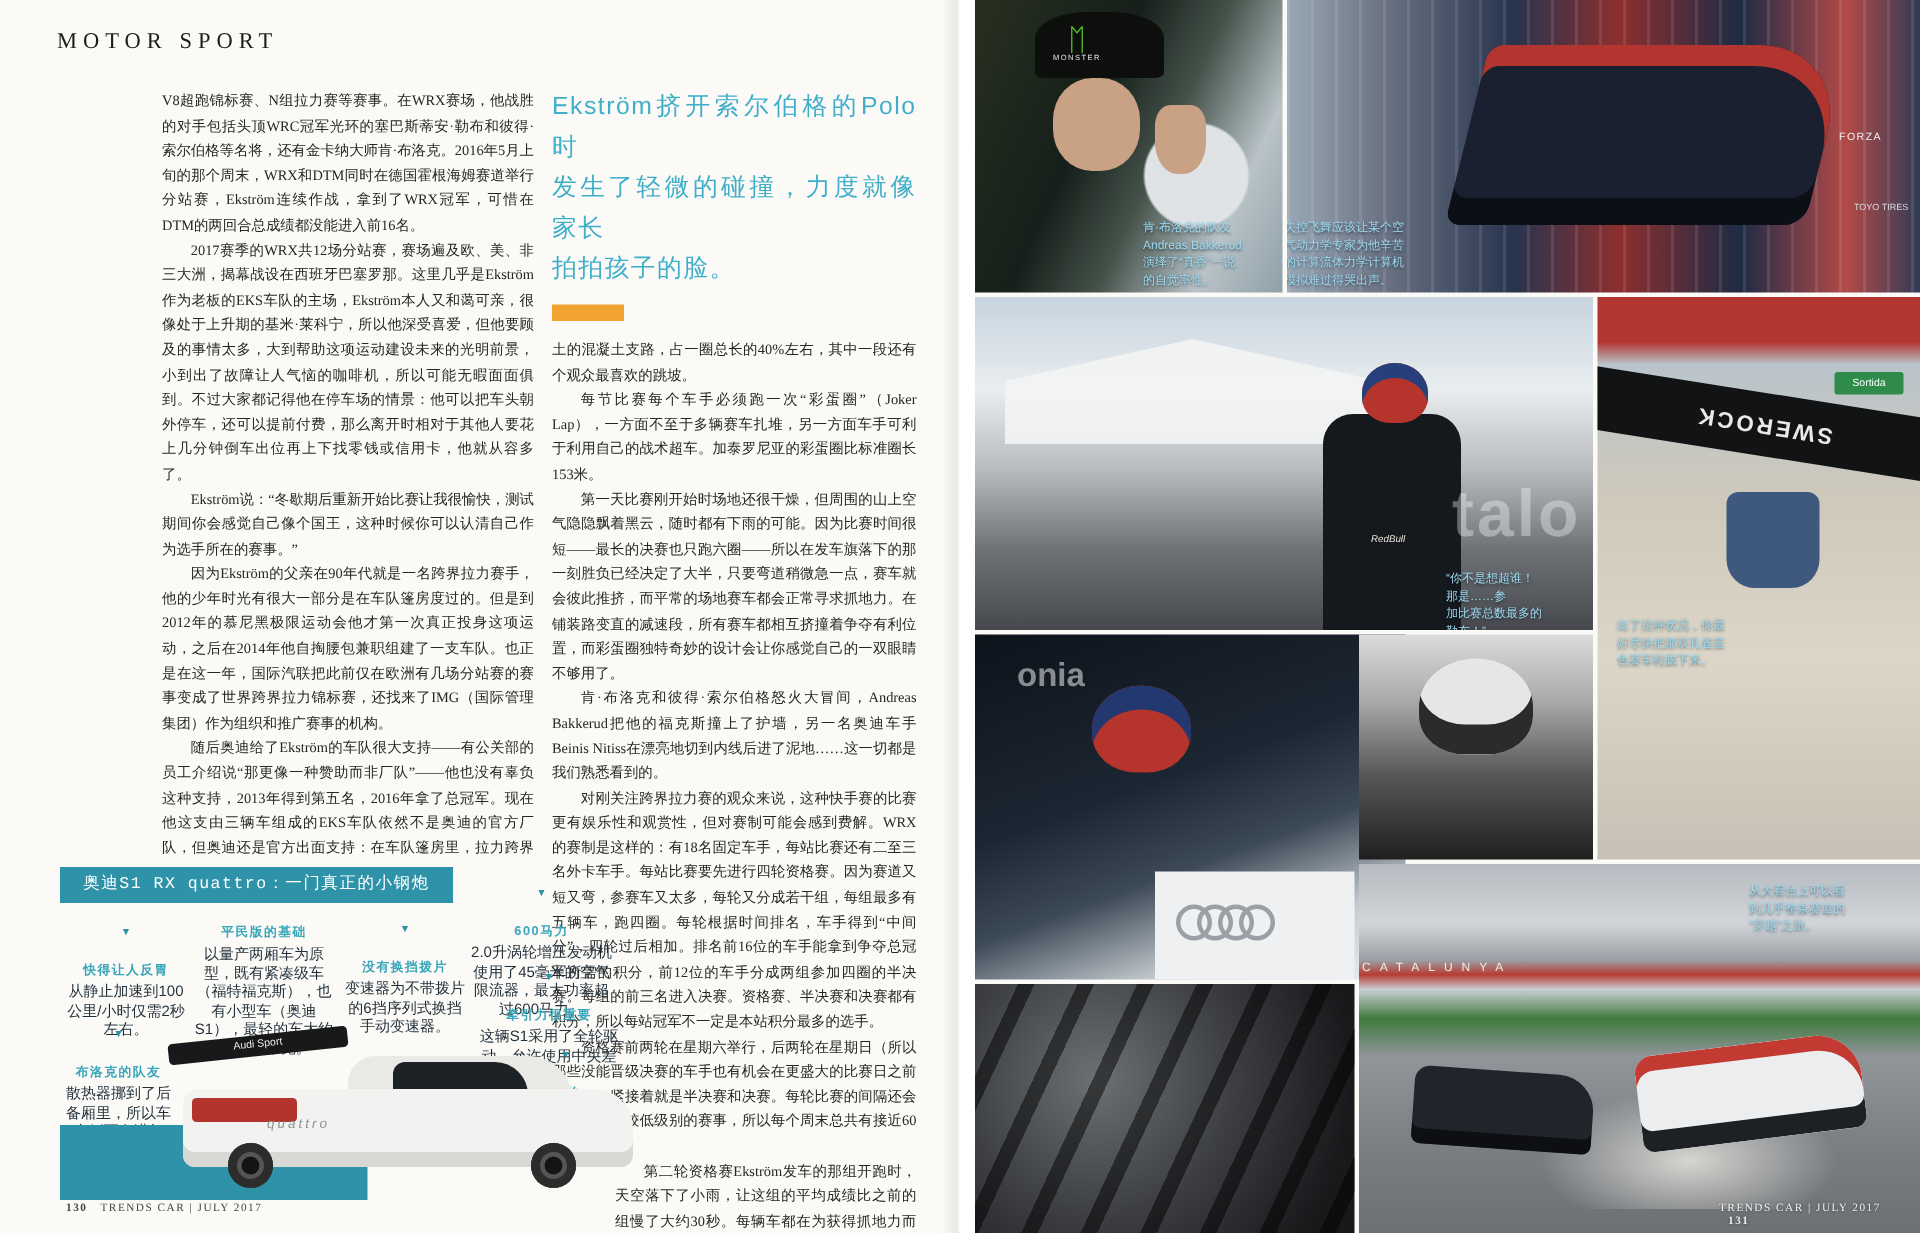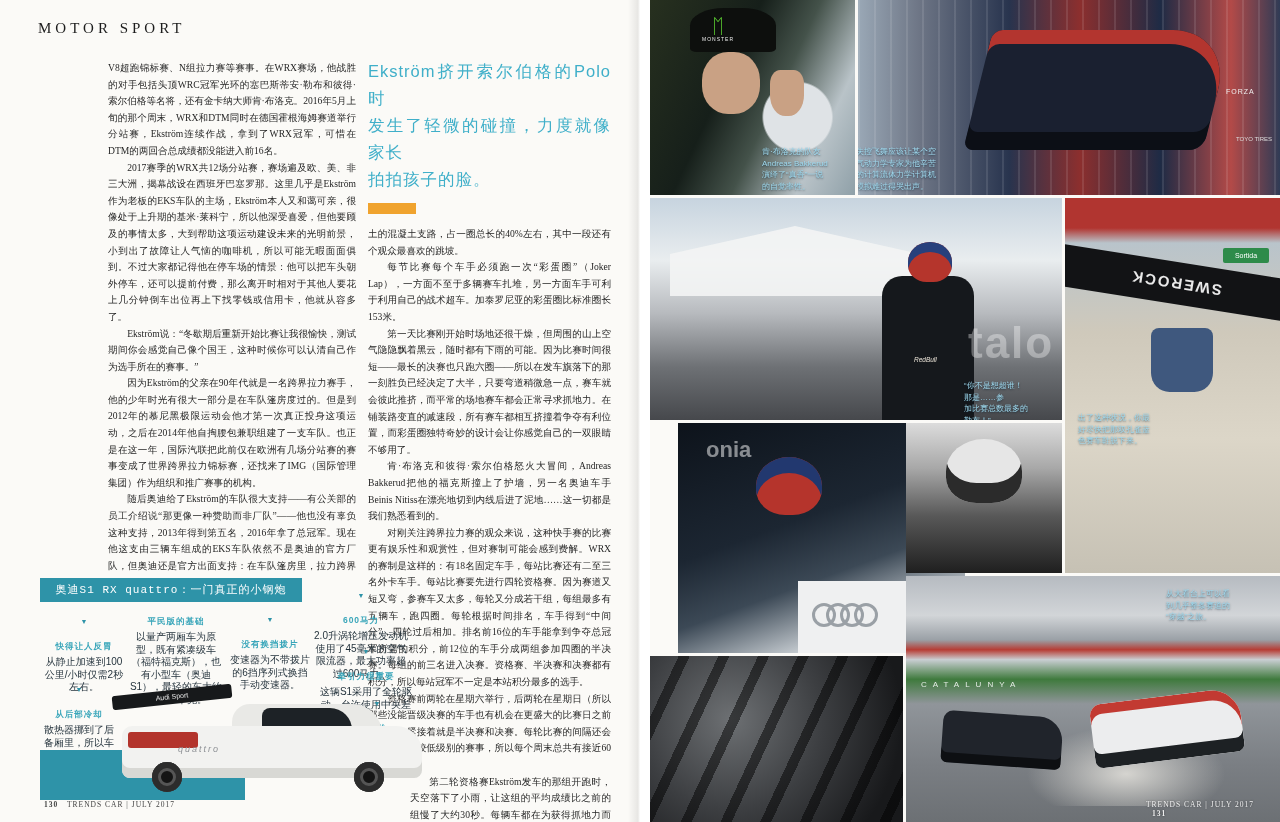--- a/index.html
+++ b/index.html
@@ -79,37 +79,37 @@
   #photo-4{left:1065px;top:198px;width:215px;height:375px;
      background:linear-gradient(180deg,#b13530 0%,#b13530 8%,#b9c4cb 12%,#cfc9bb 36%,#dcd6c8 64%,#c6c1b4 100%);}
   #wing-shape{position:absolute;left:-14px;top:64px;width:250px;height:42px;background:#121315;transform:rotate(9deg);
               border-radius:6px;color:#e9e9e9;font-family:"Liberation Sans",sans-serif;font-weight:bold;
               font-size:15px;letter-spacing:2px;text-align:center;line-height:42px;}
   #wing-shape span{display:inline-block;transform:rotate(180deg);}
   #sortida-sign{position:absolute;left:158px;top:50px;width:46px;height:15px;background:#2e8b4a;color:#fff;
                 font-family:"Liberation Sans",sans-serif;font-size:7px;text-align:center;line-height:15px;border-radius:2px;}
   #legs-shape{position:absolute;left:86px;top:130px;width:62px;height:64px;background:#3f587e;border-radius:8px 8px 30% 30%;}
   #photo-5{left:650px;top:423px;width:287px;height:230px;
-     background:linear-gradient(160deg,#0d131b 0%,#1c2632 42%,#3c4956 62%,#c6ccd1 82%,#edeff0 100%);margin-left:28px;}
+     background:linear-gradient(160deg,#0d131b 0%,#1c2632 42%,#3c4956 62%,#c6ccd1 82%,#edeff0 100%);}
   #helmet5{position:absolute;left:78px;top:34px;width:66px;height:58px;background:#b5342c;border-radius:50% 50% 44% 44%;
            box-shadow:inset 0 16px 0 #22386f;}
   #label-onia{left:28px;top:14px;font-size:22px;color:rgba(255,255,255,.5);font-weight:bold;}
   #door-shape{position:absolute;left:120px;top:158px;width:133px;height:72px;background:#eff0f1;}
   .ring{position:absolute;top:22px;width:18px;height:18px;border:3px solid #9aa0a6;border-radius:50%;}
   #photo-6{left:906px;top:423px;width:156px;height:150px;
      background:linear-gradient(180deg,#dcdcdc 0%,#a8a8a8 30%,#585858 62%,#1f1f1f 100%);}
   #helmet6{position:absolute;left:40px;top:16px;width:76px;height:64px;background:#e6e6e6;border-radius:50% 50% 40% 40%;
            box-shadow:inset 0 -20px 0 #2b2b2b;}
   #photo-7{left:650px;top:656px;width:253px;height:166px;
      background:repeating-linear-gradient(115deg,transparent 0 26px,rgba(0,0,0,.5) 26px 36px),
                 radial-gradient(circle at 32% 38%,#6d7073 0%,#3d3f42 45%,#18191b 85%);}
   #photo-8{left:906px;top:576px;width:374px;height:246px;
      background:linear-gradient(180deg,#b6bbc1 0%,#d2d5d8 16%,#9aa0a6 26%,#b73c34 30%,#c9ced2 34%,#3f7a3d 42%,#90959a 52%,#7b7f84 76%,#6c7074 100%);}
-  #barrier-text{position:absolute;left:15px;top:64px;color:rgba(255,255,255,.85);font-family:"Liberation Sans",sans-serif;
-                font-size:8px;letter-spacing:6px;margin-top:40px;}
+  #barrier-text{position:absolute;left:2px;top:64px;color:rgba(255,255,255,.85);font-family:"Liberation Sans",sans-serif;
+                font-size:8px;letter-spacing:6px;}
   #car8-white{position:absolute;left:186px;top:120px;width:150px;height:64px;background:#ecedee;transform:rotate(-7deg);
               border-radius:12px 30px 8px 8px;box-shadow:inset 0 -14px 0 #1d2124,inset 0 10px 0 #c23a32;}
   #car8-dark{position:absolute;left:36px;top:138px;width:120px;height:52px;background:#20242b;transform:rotate(4deg);
              border-radius:10px 24px 6px 6px;box-shadow:inset 0 -10px 0 #0d0f12;}
   #dust{position:absolute;left:120px;top:150px;width:200px;height:80px;
         background:radial-gradient(ellipse at 50% 60%,rgba(230,228,222,.85) 0%,rgba(230,228,222,0) 70%);}
 </style>
 </head>
 <body>
 
@@ -170,21 +170,21 @@
     <h4>牵引力很重要</h4>
     <div>这辆S1采用了全轮驱动，允许使用中央差速器。</div>
   </div>
   <div class="callout" style="left:340px;top:700px;width:74px;">
     <span class="mark">▼</span>
     <h4>轮胎</h4>
     <div>各支车队从同一家供应商选择湿地或干地胎。</div>
   </div>
   <div class="callout" style="left:40px;top:686px;width:78px;">
     <span class="mark">▼</span>
-    <h4>从后部冷却</h4>
+    <h4>布洛克的队友</h4>
     <div>散热器挪到了后备厢里，所以车身侧面有进气口，车尾有散热口。</div>
   </div>
 
   <div id="teal-block"></div>
   <div id="info-car">
     <div id="car-wing">Audi Sport</div>
     <div id="car-cabin"></div>
     <div id="car-window"></div>
     <div id="car-body"></div>
     <div id="car-stripe"></div>

